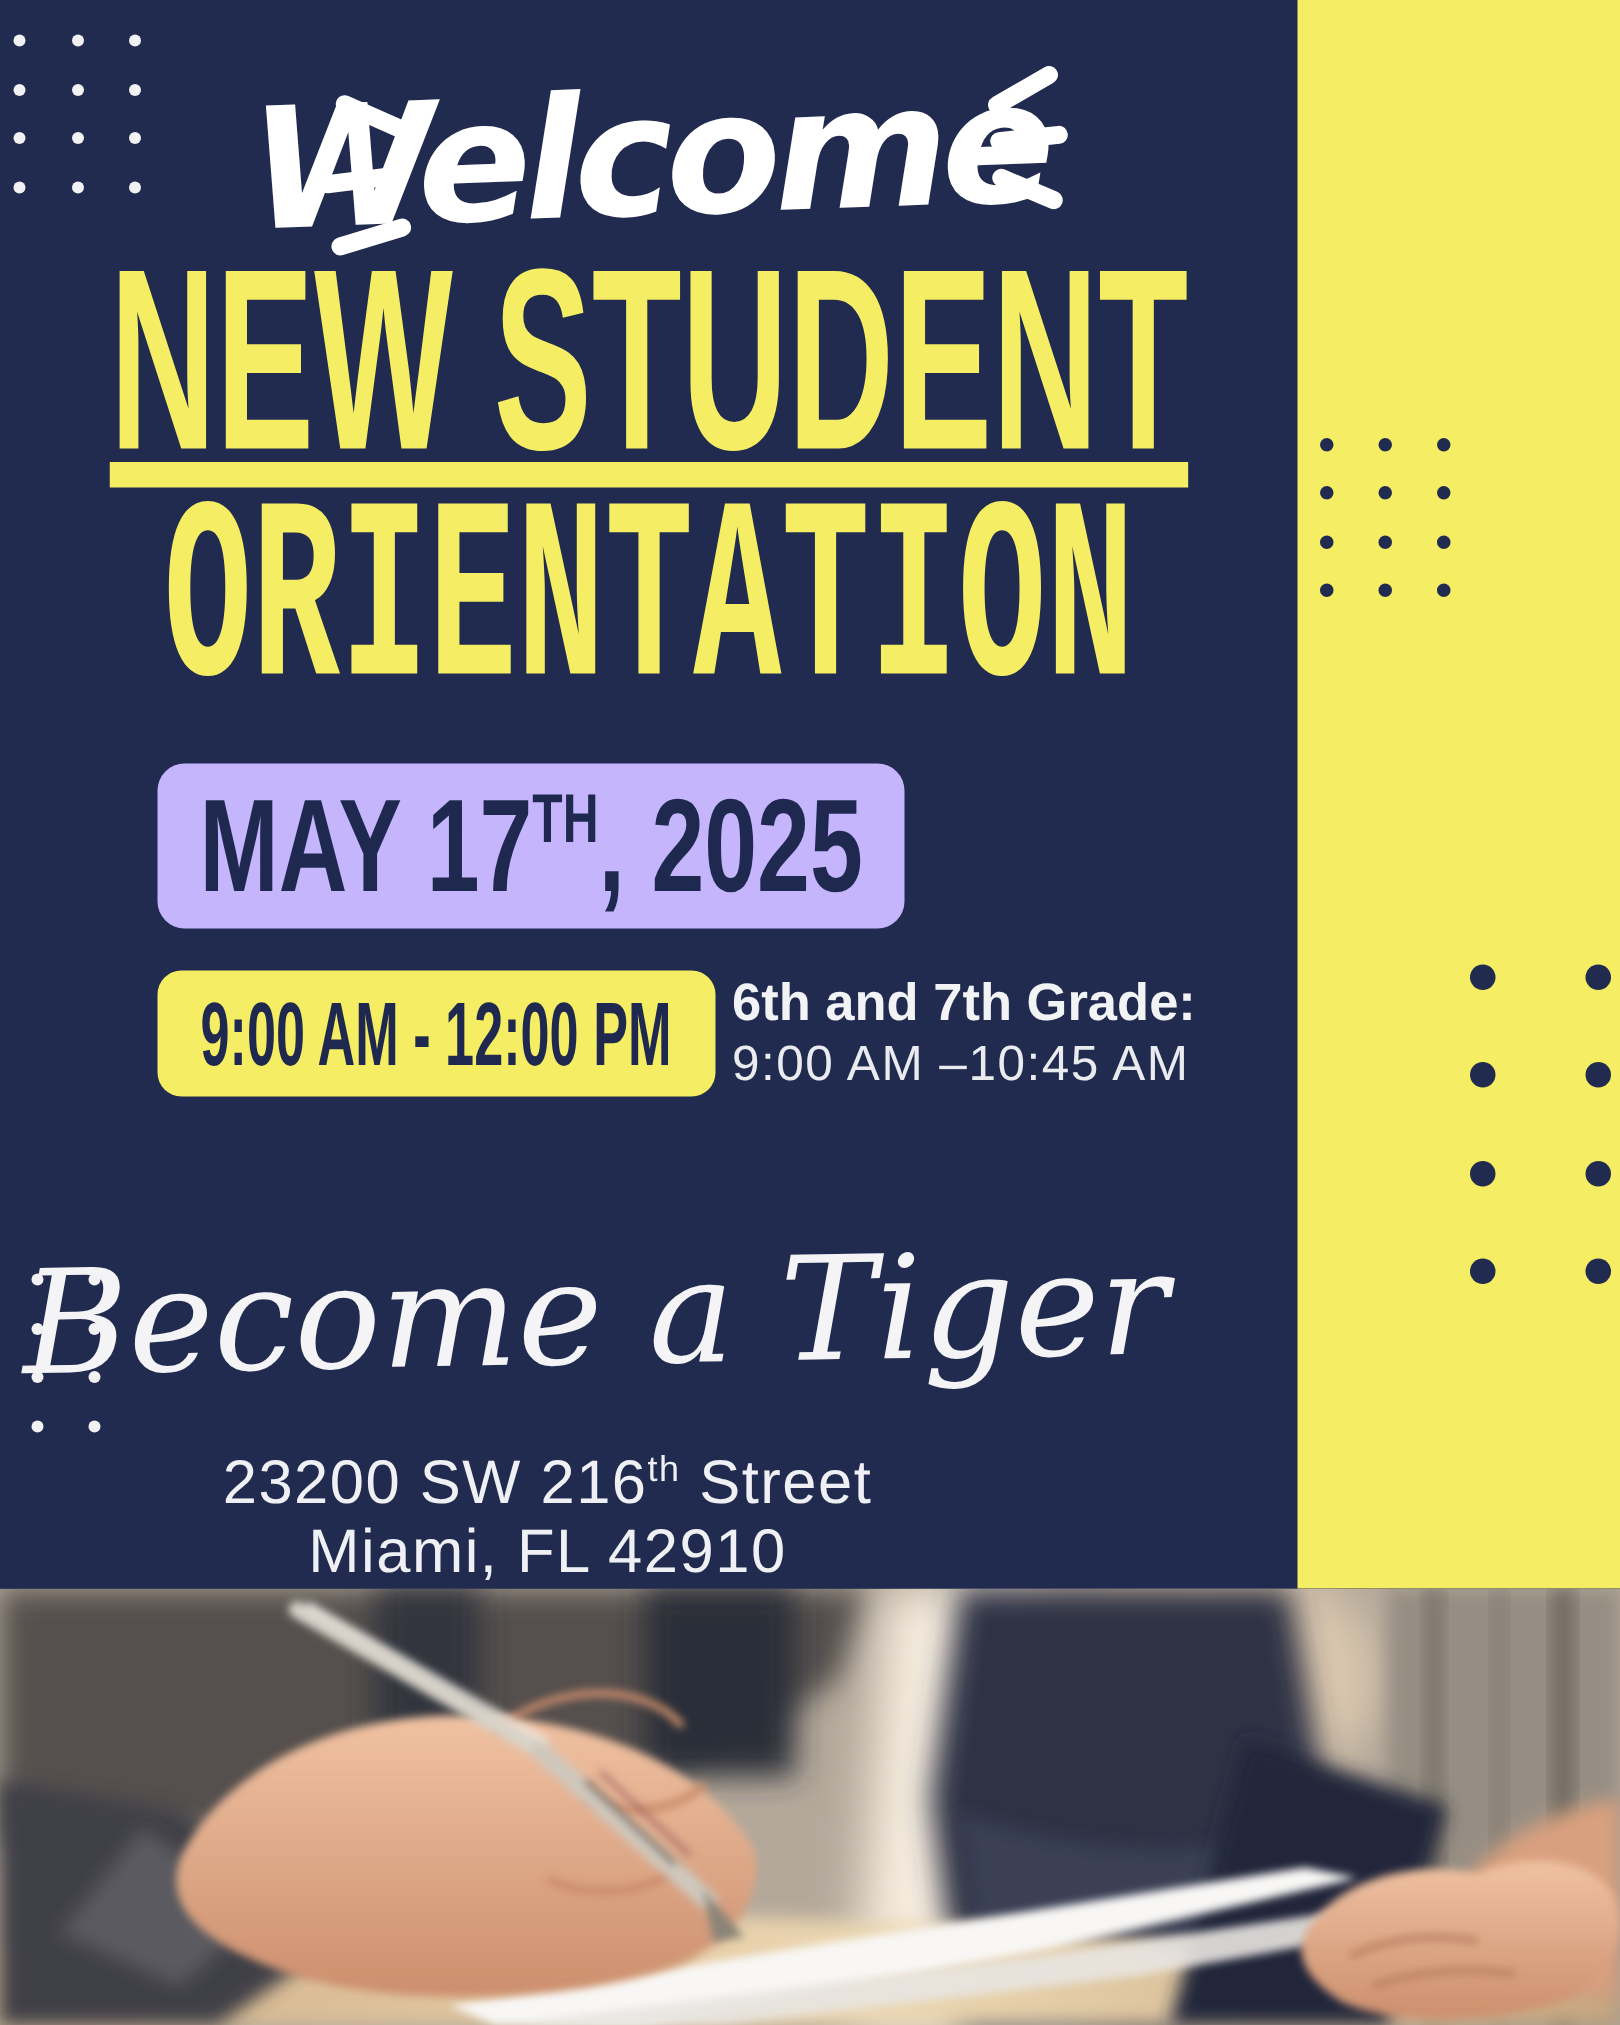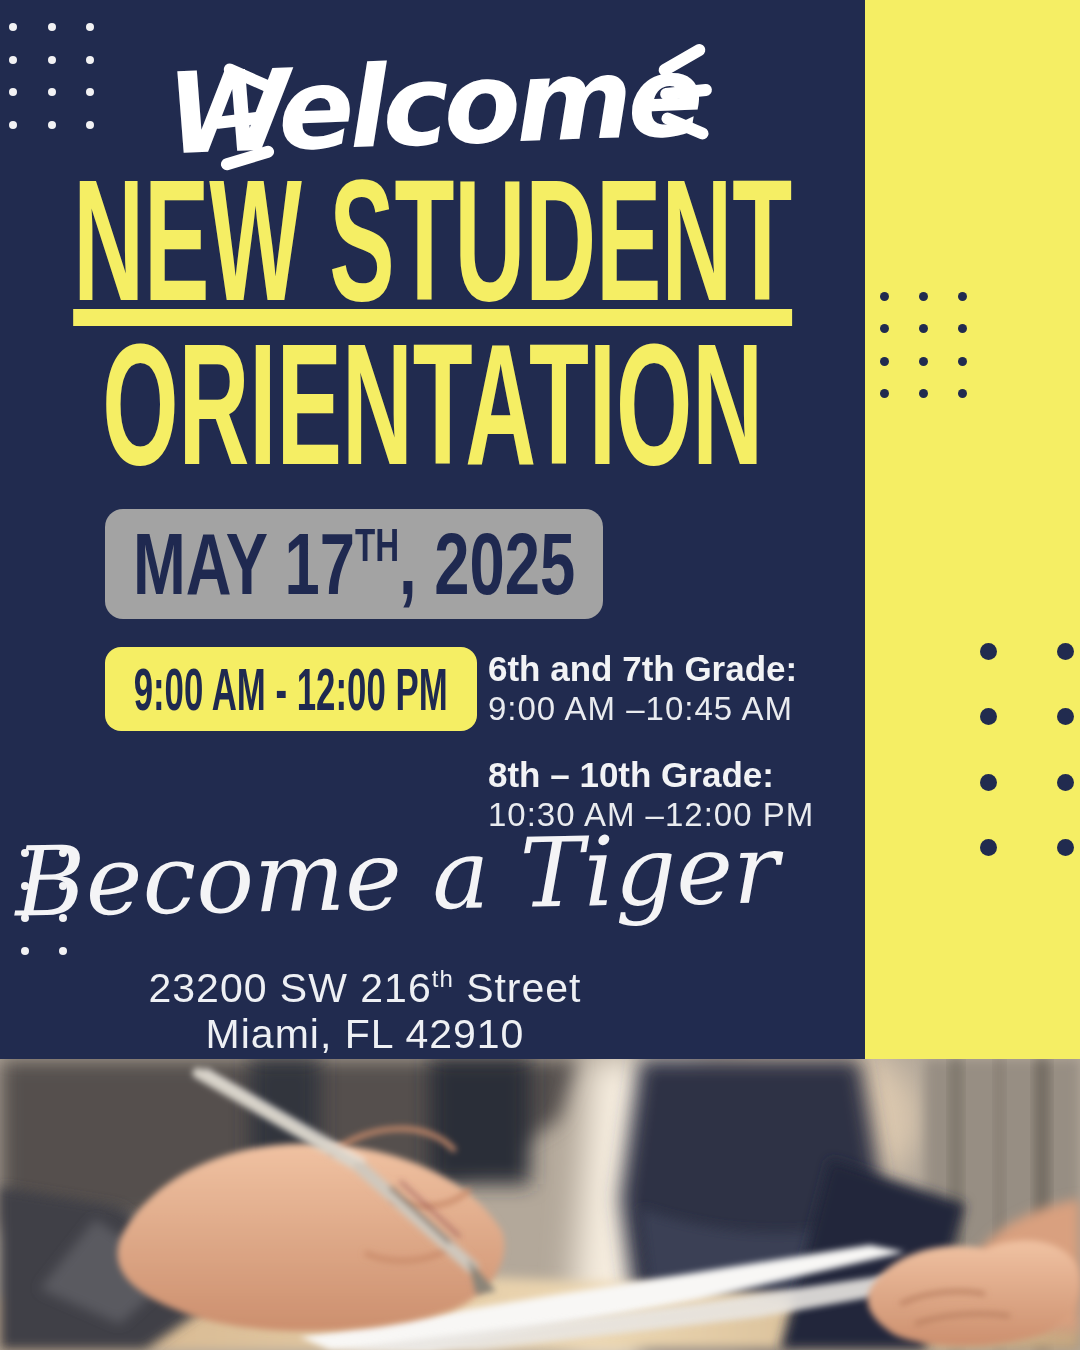--- a/index.html
+++ b/index.html
@@ -34,26 +34,26 @@
   }
 
   
   .title-line {
     position:absolute; left:0; width:865px; display:flex; justify-content:center;
     color:#f5ee64; font-weight:bold; font-size:172px; line-height:1;
     white-space:nowrap;
   }
   .title-line > span { transform:scaleX(0.57); transform-origin:center; display:inline-block; }
   #title-1 { top:154px;text-decoration:underline; }
-  #title-2 { top:318px; }
+  #title-2 { top:318px;font-family:Liberation Mono, monospace; }
 
   
   #date-box {
     position:absolute; left:105px; top:509px; width:498px; height:110px;
-    background:#a3a3a3; border-radius:18px;
+    background:#c4b5fd; border-radius:18px;
     display:flex; align-items:center; justify-content:center;
     color:#1f2950; font-weight:bold; white-space:nowrap;
   }
   #date-box .inner { transform:scaleX(0.72); transform-origin:center; display:flex; align-items:flex-start; }
   #date-box .big { font-size:88px; line-height:1; }
   #date-box .sup { font-size:46px; line-height:1; margin-top:2px; }
 
   
   #time-box {
     position:absolute; left:105px; top:647px; width:372px; height:84px;
@@ -178,24 +178,20 @@
 
   <div id="time-box">
     <span class="inner">9:00 AM - 12:00 PM</span>
   </div>
 
   <div id="schedule">
     <div class="sched-group">
       <div class="sched-label">6th and 7th Grade:</div>
       <div class="sched-time">9:00 AM –10:45 AM</div>
     </div>
-    <div class="sched-group">
-      <div class="sched-label">8th – 10th Grade:</div>
-      <div class="sched-time">10:30 AM –12:00 PM</div>
-    </div>
   </div>
 
   <div id="tagline">Become a Tiger</div>
   <div id="address">
     <div><span>23200 SW 216</span><sup>th</sup><span> Street</span></div>
     <div>Miami, FL 42910</div>
   </div>
 
   <div id="photo">
     <svg width="1080" height="291" viewBox="0 0 1080 291" preserveAspectRatio="none">

